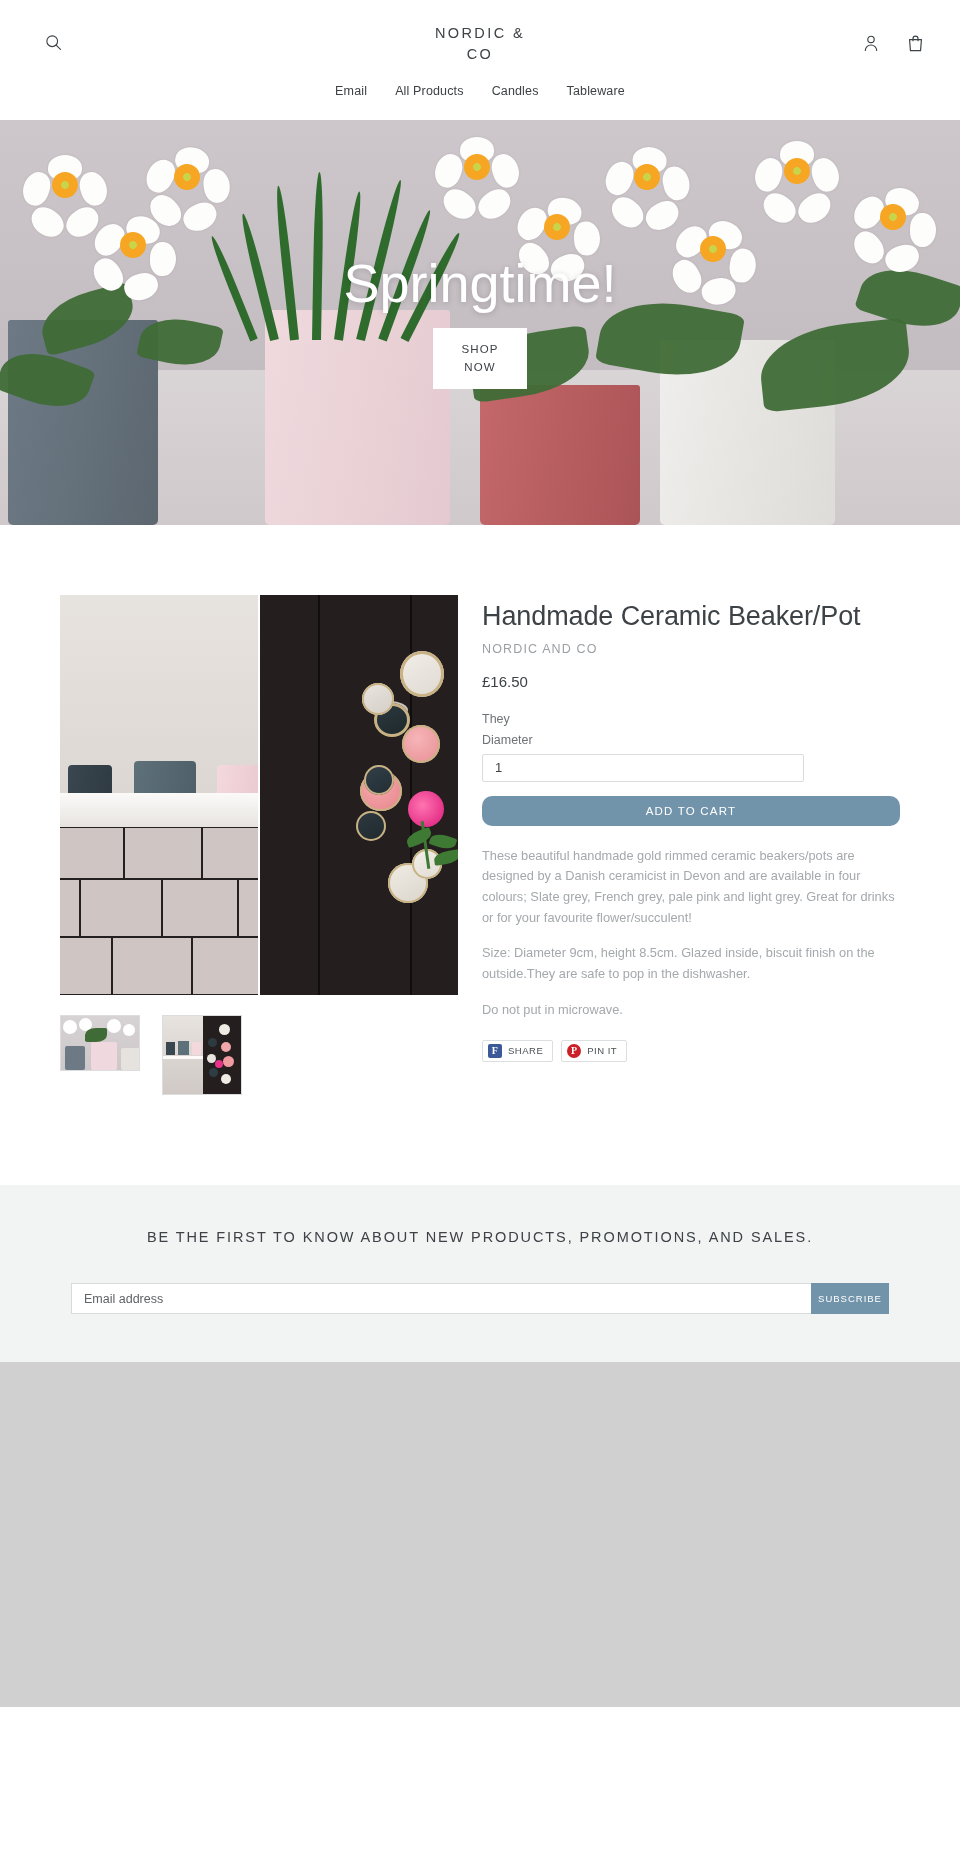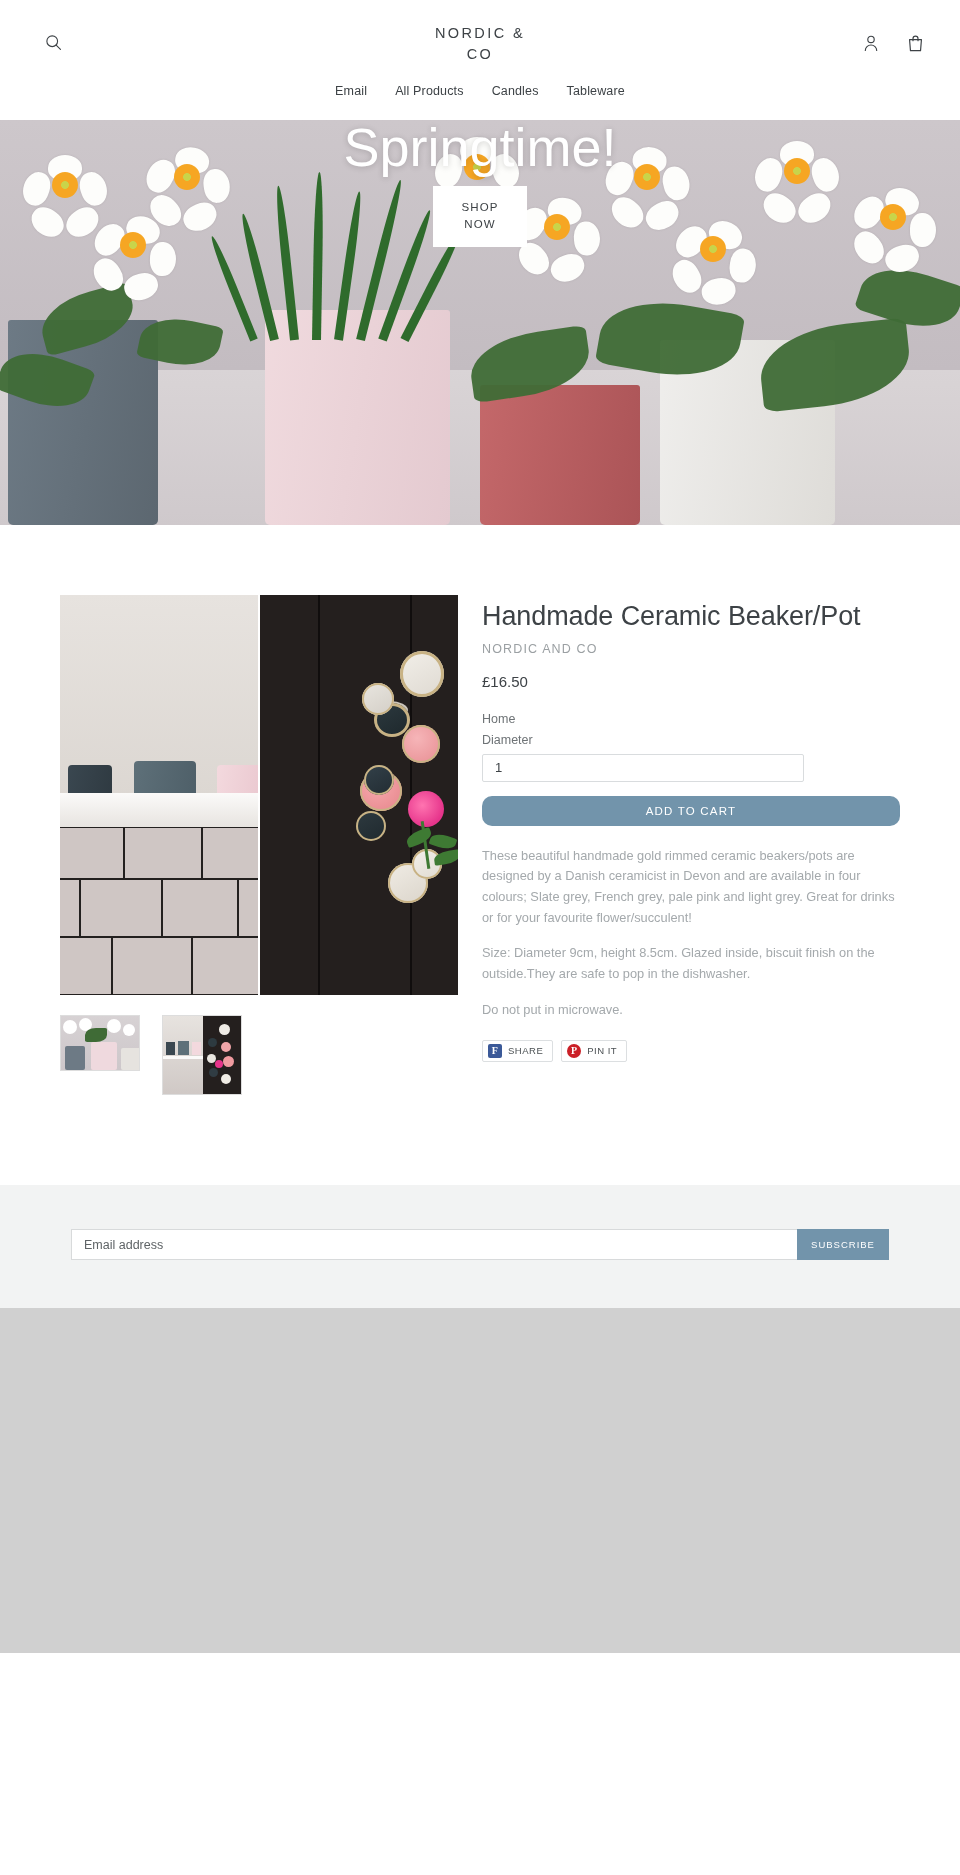--- a/index.html
+++ b/index.html
@@ -83,21 +83,22 @@
     height: 405px;
     overflow: hidden;
     background: #b9b2b5;
   }
   .hero-img { position: absolute; inset: 0; }
   .hero-overlay {
     position: absolute; inset: 0;
     display: flex;
     flex-direction: column;
     align-items: center;
-    gap: 12px;
+    justify-content: center;
+    gap: 18px;
     z-index: 5;
     border-radius: 7px;
   }
   .hero-title {
     color: #fff;
     font-size: 54px;
     font-weight: 400;
     letter-spacing: 0px;
     line-height: 1;
     text-shadow: 0 1px 6px rgba(0,0,0,.18);
@@ -312,21 +313,21 @@
     border-right: none;
     background: #fff;
     padding: 0 12px;
     font-size: 12.5px;
     font-family: inherit;
     color: #3d4246;
     border-radius: 0;
   }
   .email-input::placeholder { color: #5e6366; }
   .subscribe-btn {
-    width: 92px;
+    width: 78px;
     height: 31px;
     background: #7294ab;
     color: #fff;
     border: none;
     font-size: 9.5px;
     letter-spacing: 1px;
     text-transform: uppercase;
     cursor: pointer;
     font-family: inherit;
   }
@@ -566,21 +567,21 @@
           <div style="position:absolute;left:52px;top:44px;width:8px;height:8px;border-radius:50%;background:#e6348b;"></div>
         </div>
       </div>
     </div>
 
     <div class="product-info">
       <h2 class="product-title">Handmade Ceramic Beaker/Pot</h2>
       <div class="product-vendor">NORDIC AND CO</div>
       <div class="product-price">£16.50</div>
 
-      <label class="field-label">Home</label>
+      <label class="field-label">They</label>
 
       <label class="field-label">Diameter</label>
       <input class="qty-input" type="text" value="1" style="">
 
       <button class="add-to-cart">Add to cart</button>
 
       <div class="desc">
         <p>These beautiful handmade gold rimmed ceramic beakers/pots are designed by a Danish ceramicist in Devon and are available in four colours; Slate grey, French grey, pale pink and light grey. Great for drinks or for your favourite flower/succulent!</p>
         <p>Size: Diameter 9cm, height 8.5cm. Glazed inside, biscuit finish on the outside.They are safe to pop in the dishwasher.</p>
         <p>Do not put in microwave.</p>
@@ -595,19 +596,20 @@
           <span class="sq pin">P</span>
           <span>Pin it</span>
         </button>
       </div>
     </div>
 
   </div>
 </section>
 
 <section class="newsletter">
+  <h3 class="newsletter-heading">Be the first to know about new products, promotions, and sales.</h3>
   <form class="newsletter-form">
     <input class="email-input" type="email" placeholder="Email address" style="">
     <button class="subscribe-btn">Subscribe</button>
   </form>
 </section>
 
 <footer class="site-footer"></footer>
 
 </body></html>

